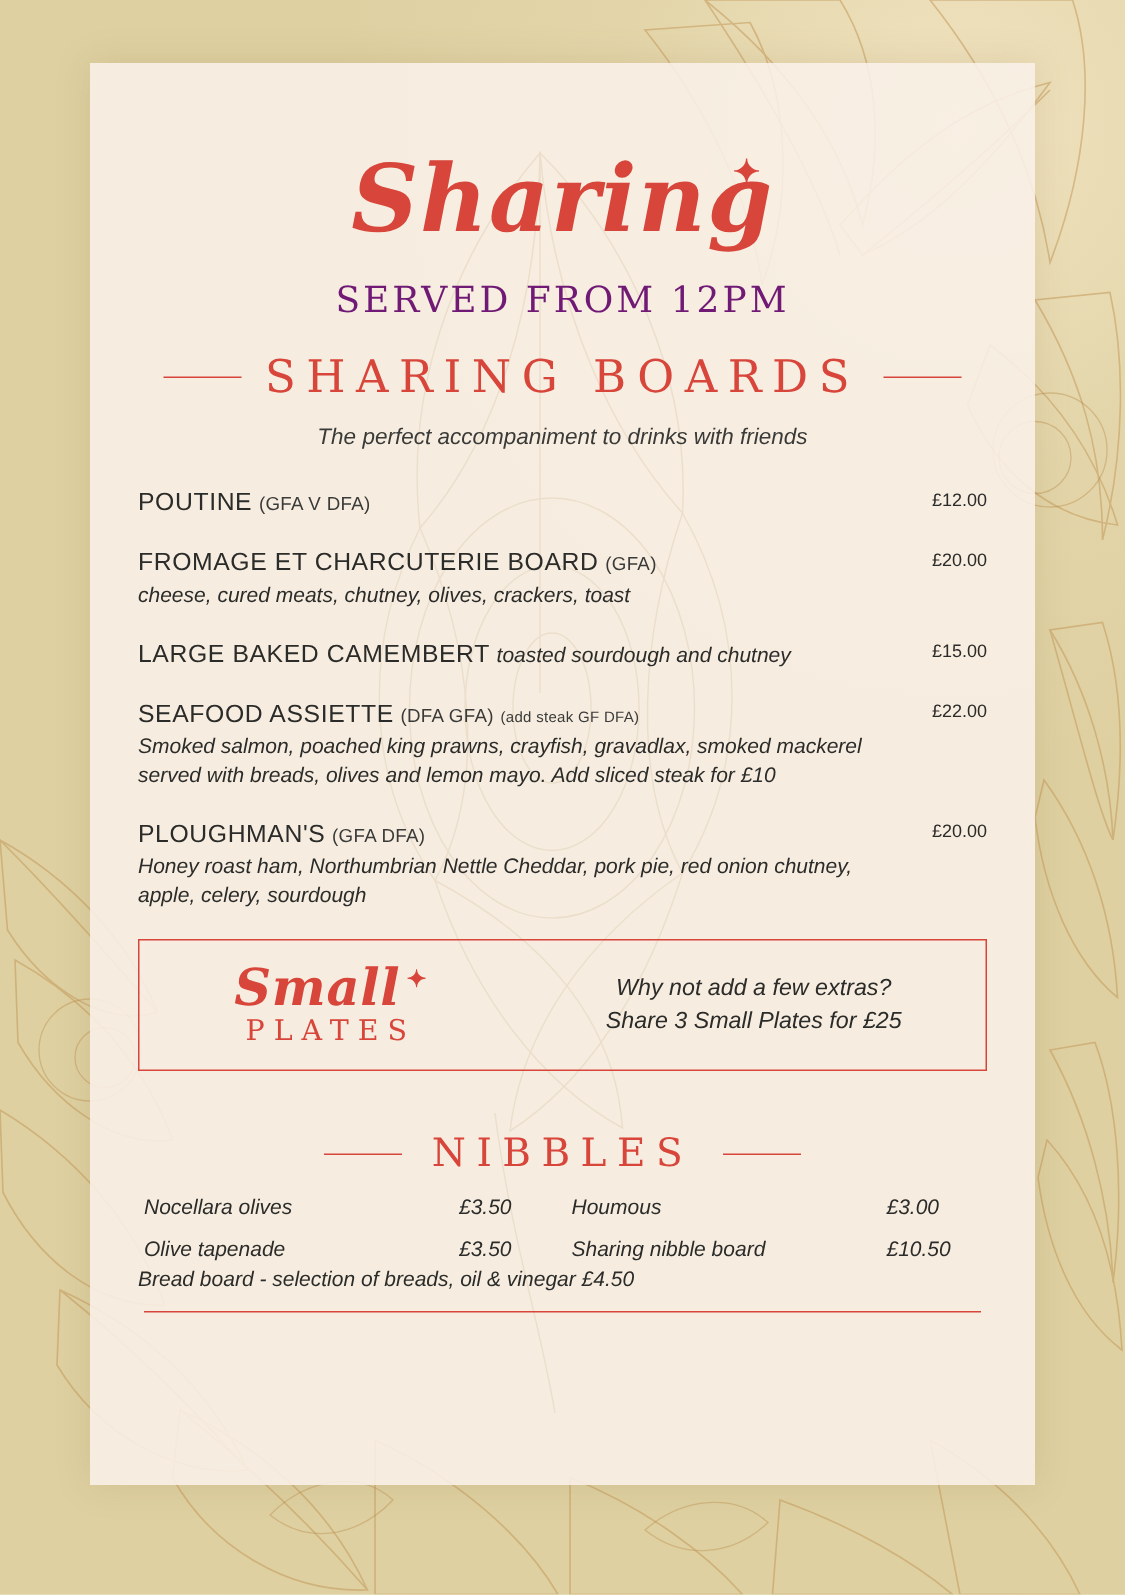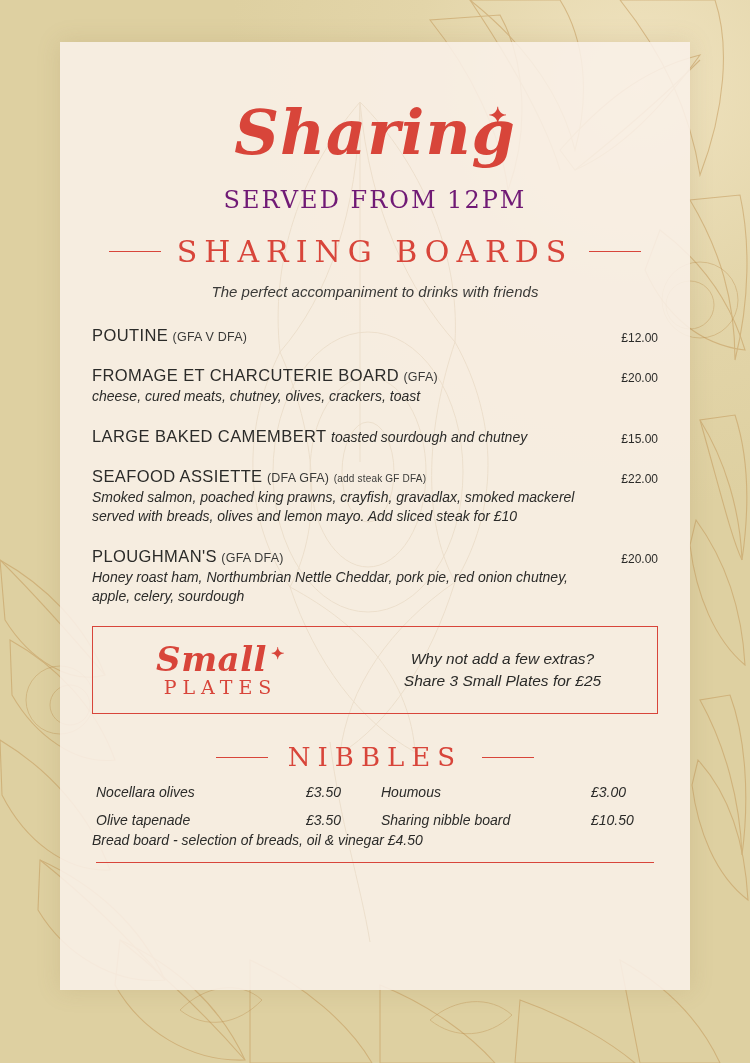--- a/index.html
+++ b/index.html
@@ -106,21 +106,21 @@
     font-size: 15px;
     color: #3a3a38;
     margin: 14px 0 0 0;
   }
 
   
   .items { margin-top: 26px; }
   .item { margin-bottom: 21px; }
   .item-row {
     display: flex;
-    align-items: flex-end;
+    align-items: flex-start;
     justify-content: space-between;
   }
   .item-name {
     font-size: 16.5px;
     color: #2b2b29;
     letter-spacing: 0.4px;
   }
   .item-tag {
     font-size: 12.5px;
     color: #3a3a38;
@@ -189,21 +189,21 @@
     line-height: 1.45;
     text-align: center;
   }
 
   
   .nibbles-head {
     display: flex;
     align-items: center;
     justify-content: center;
     gap: 20px;
-    margin-top: 28px;
+    margin-top: 40px;
   }
   .nibbles-head .rule { height: 1px; background: #d8453a; flex: 0 0 52px; }
   .nibbles-head h2 {
     margin: 0;
     color: #d8453a;
     font-family: "DejaVu Serif", serif;
     font-weight: normal;
     font-size: 26px;
     letter-spacing: 7px;
   }

